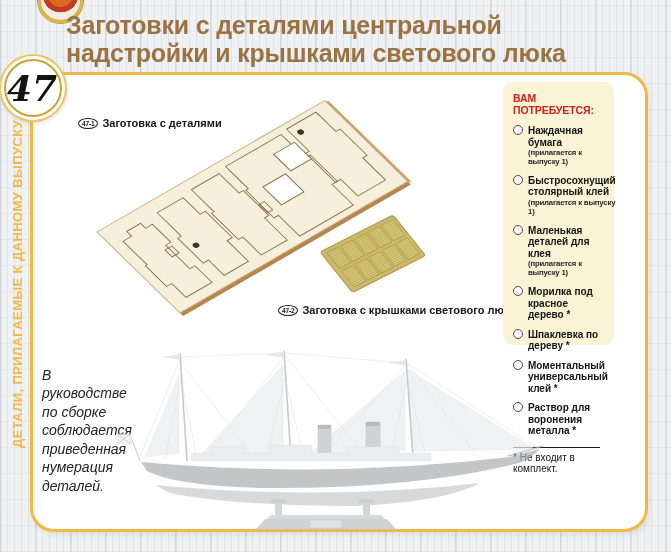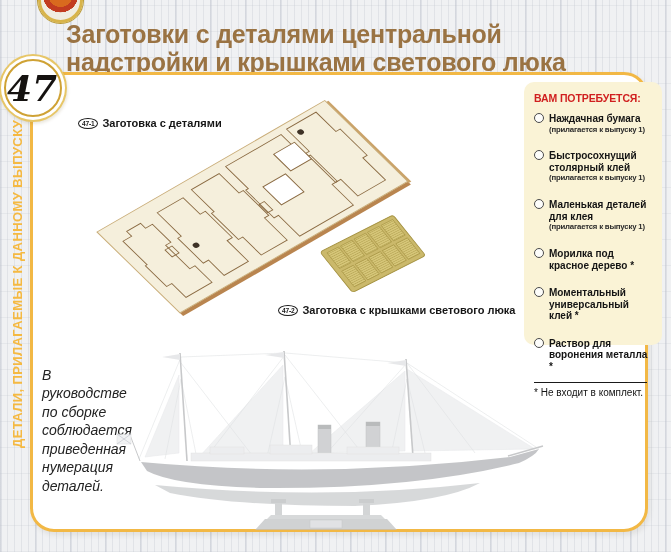--- a/index.html
+++ b/index.html
@@ -13,21 +13,21 @@
       repeating-linear-gradient(0deg, rgba(185,190,200,0.20) 0 1px, transparent 1px 26px),
       repeating-linear-gradient(90deg, rgba(168,174,190,0.25) 0 2px, transparent 2px 35px);
   }
   .series-logo {
     position:absolute; left:38px; top:-22px; width:45px; height:45px;
     border-radius:50%; border:3px solid #d8b44a;
     background:radial-gradient(circle at 50% 35%, #d96a1e 0 38%, #c23c20 39% 55%, #f0ece0 56%);
     box-shadow:0 0 0 1px #b99a3a;
   }
   .page-title {
-    position:absolute; left:66px; top:21px; width:600px;
+    position:absolute; left:66px; top:12px; width:600px;
     font-size:25px; font-weight:bold; color:#9a7343; line-height:1.1;
     letter-spacing:-0.2px;
   }
   .frame {
     position:absolute; left:30px; top:72px; width:618px; height:460px;
     background:#ffffff; border:3px solid #f2b845; border-radius:24px;
     box-shadow:2px 3px 5px rgba(90,80,50,0.10);
   }
   .issue-badge {
     position:absolute; left:4px; top:59px; width:58px; height:58px;
@@ -48,26 +48,26 @@
   .part-label { position:absolute; display:flex; gap:4px; align-items:flex-start; }
   .part-label .badge {
     border:1.3px solid #1a1a1a; border-radius:50%;
     font-size:6.6px; font-weight:bold; color:#1a1a1a;
     padding:1px 3px; background:#fff; flex:none; margin-top:1px; letter-spacing:-0.2px;
   }
   .part-label .txt { font-size:11px; font-weight:bold; color:#161616; line-height:1.14; }
   .label-1 { left:78px; top:117px; }
   .label-2 { left:278px; top:304px; }
   .needs-box {
-    position:absolute; left:503px; top:82px; width:138px; height:263px;
+    position:absolute; left:503px; top:82px; width:111px; height:263px;
     background:#faf3d6; border-radius:10px; padding:10px 9px 8px 10px;
-    display:flex; flex-direction:column;margin-left:21px;
+    display:flex; flex-direction:column;
   }
   .needs-title { font-size:10.5px; font-weight:bold; color:#d01f1f; margin-bottom:9px; letter-spacing:-0.1px; }
-  .needs-list { display:flex; flex-direction:column; gap:16px; }
+  .needs-list { display:flex; flex-direction:column; gap:8px; }
   .need-item { display:flex; gap:5px; }
   .need-circle {
     flex:none; width:10px; height:10px; border:1.2px solid #4a4a4a;
     border-radius:50%; background:#fdfdfb; margin-top:0px;
   }
   .need-text { font-size:10px; font-weight:bold; color:#141414; line-height:1.15; }
   .need-note { display:block; font-size:7.8px; color:#2a2a2a; letter-spacing:-0.2px; margin-top:1px; }
   .needs-divider { border:none; border-top:1.6px solid #1a1a1a; width:95%; margin:10px 0 4px 0; }
   .needs-footnote { font-size:10px; font-weight:normal; color:#141414; }
   .assembly-note {
@@ -166,20 +166,24 @@
         <span class="need-circle"></span>
         <span class="need-text"><span>Маленькая деталей для клея</span>
           <span class="need-note">(прилагается к выпуску 1)</span></span>
       </div>
       <div class="need-item">
         <span class="need-circle"></span>
         <span class="need-text">Морилка под красное дерево *</span>
       </div>
       <div class="need-item">
         <span class="need-circle"></span>
+        <span class="need-text">Шпаклевка по дереву *</span>
+      </div>
+      <div class="need-item">
+        <span class="need-circle"></span>
         <span class="need-text">Моментальный универсальный клей *</span>
       </div>
       <div class="need-item">
         <span class="need-circle"></span>
         <span class="need-text">Раствор для воронения металла *</span>
       </div>
     </div>
     <hr class="needs-divider">
     <div class="needs-footnote">* Не входит в комплект.</div>
   </div>

